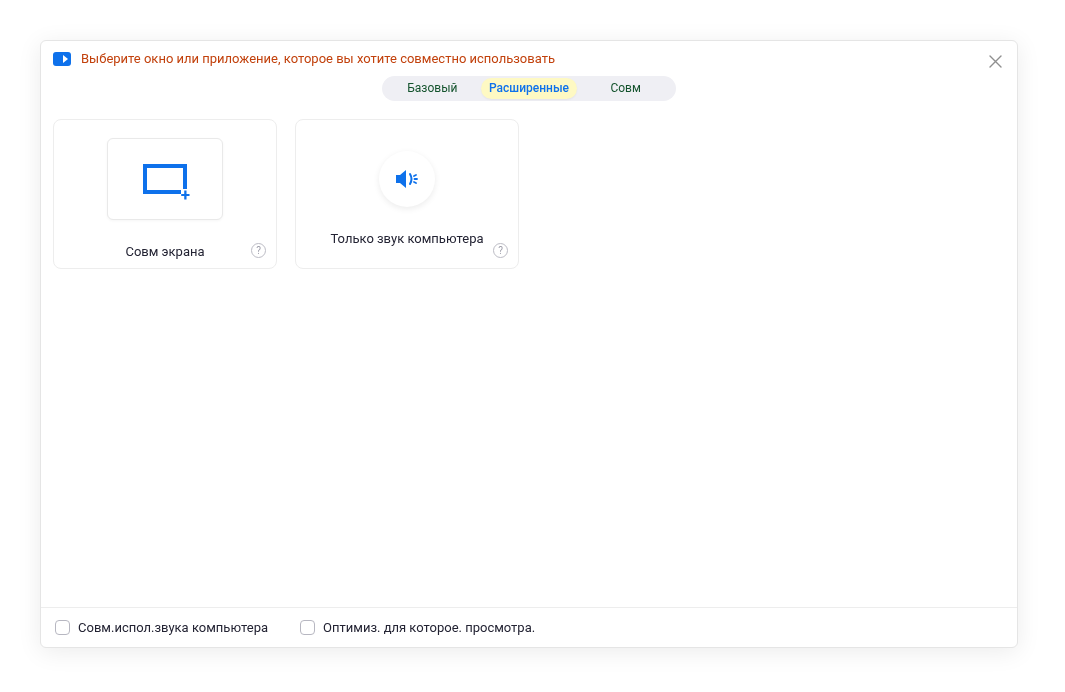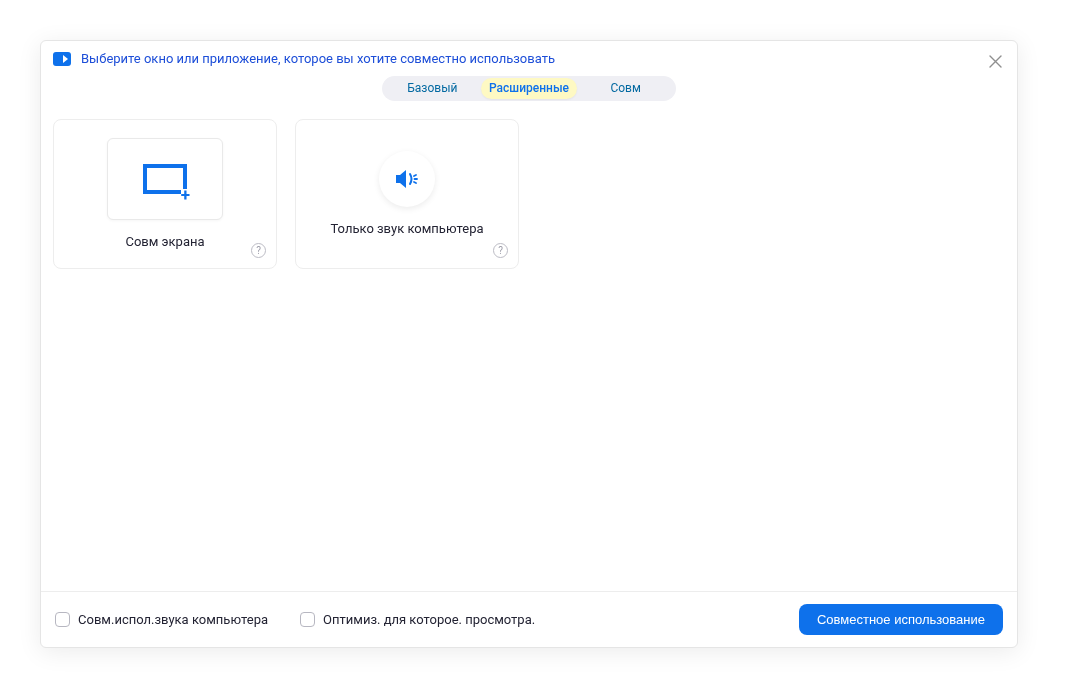--- a/index.html
+++ b/index.html
@@ -42,21 +42,21 @@
       content: "";
       position: absolute;
       right: 3px;
       top: 3px;
       width: 0; height: 0;
       border-top: 4px solid transparent;
       border-bottom: 4px solid transparent;
       border-left: 5px solid #fff;
     }
     .title {
-      color: #1d4ed8;
+      color: #c2410c;
       font-size: 13px;
     }
     .close-btn {
       position: absolute;
       right: 12px;
       top: 10px;
       width: 20px;
       height: 20px;
       cursor: pointer;
       display: flex;
@@ -70,21 +70,21 @@
       background: #efeff4;
       border-radius: 16px;
       padding: 2px;
       width: 294px;
       height: 25px;
     }
     .tab {
       flex: 1;
       text-align: center;
       font-size: 12px;
-      color: #0369a1;
+      color: #14532d;
       padding: 3px 0;
       border-radius: 14px;
       cursor: pointer;
     }
     .tab.active {
       background: #fef9c3;
       color: #0e71eb;
       font-weight: 500;
       box-shadow: 0 1px 2px rgba(0,0,0,0.05);
     }
@@ -123,21 +123,21 @@
       height: 56px;
       background: #fff;
       border-radius: 50%;
       display: flex;
       align-items: center;
       justify-content: center;
       box-shadow: 0 2px 6px rgba(0,0,0,0.08);
       margin-top: 13px;
     }
     .card-label {
-      margin-top: 14px;
+      margin-top: 24px;
       font-size: 13px;
       color: #232333;
     }
     .help-icon {
       position: absolute;
       right: 10px;
       bottom: 10px;
       width: 15px;
       height: 15px;
       border: 1px solid #bcbcc5;
@@ -247,15 +247,14 @@
 
   <div class="footer">
     <div class="checkbox-wrap">
       <div class="checkbox"></div>
       <span class="checkbox-label">Совм.испол.звука компьютера</span>
     </div>
     <div class="checkbox-wrap">
       <div class="checkbox"></div>
       <span class="checkbox-label">Оптимиз. для которое. просмотра.</span>
     </div>
-    <button class="share-btn">Совместное использование</button>
   </div>
 </div>
 
 </body></html>

